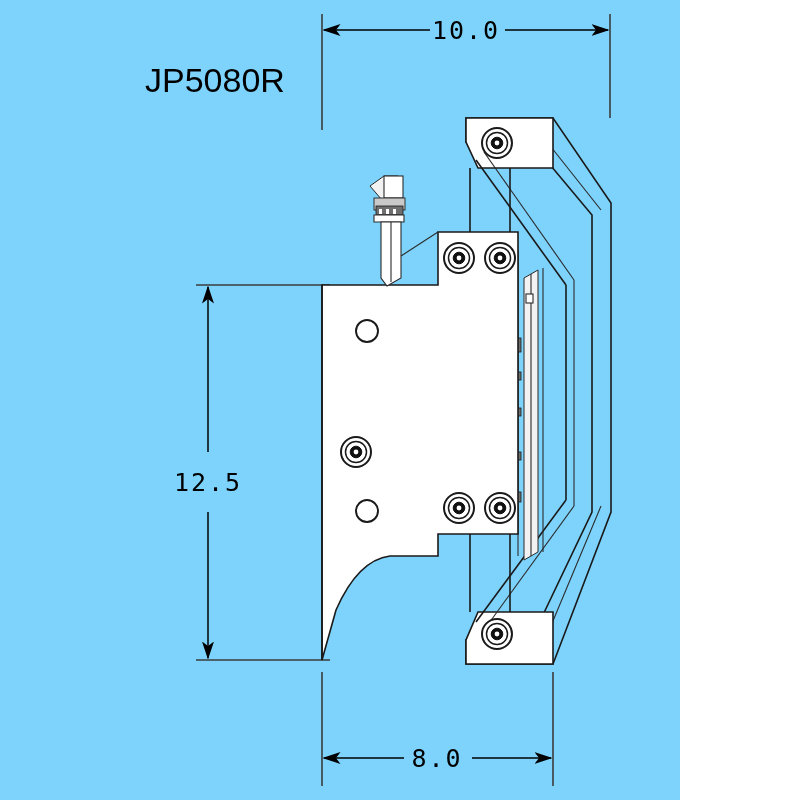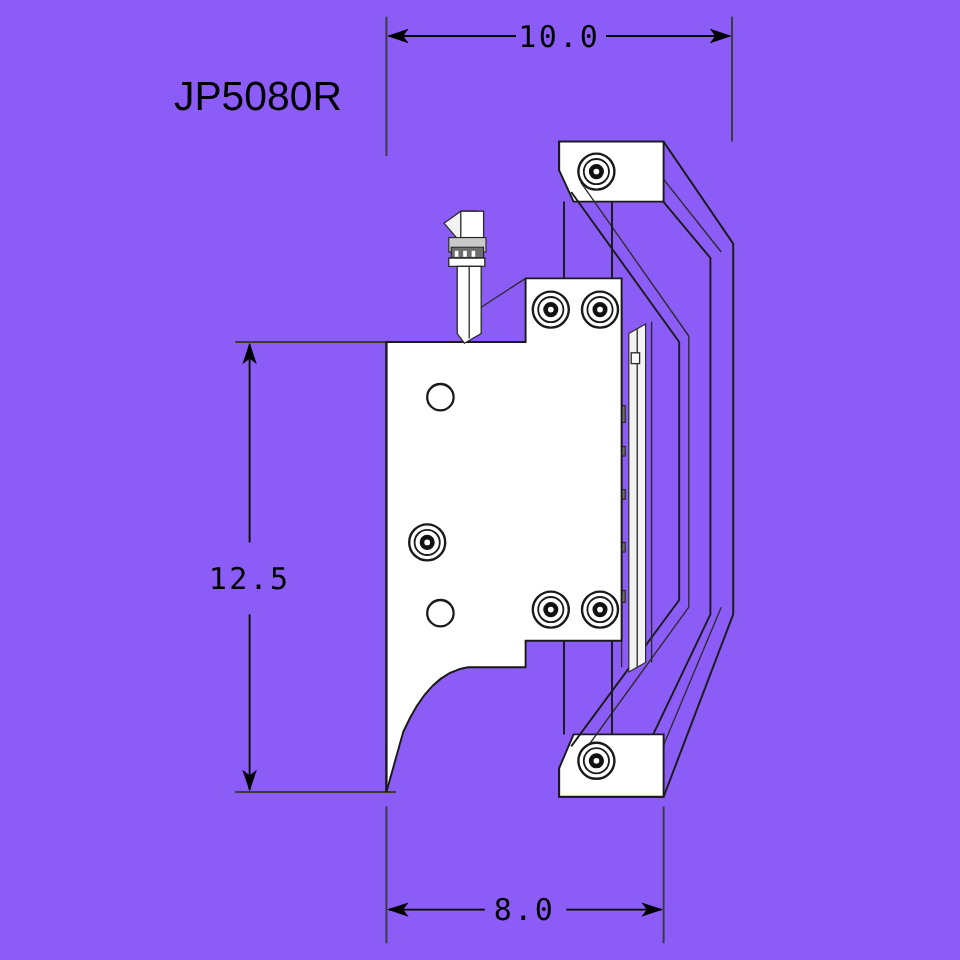--- a/index.html
+++ b/index.html
@@ -9,23 +9,23 @@
     background: #ffffff;
   }
   body {
     width: 800px;
     height: 800px;
     overflow: hidden;
     font-family: "Liberation Sans", sans-serif;
   }
   #drawing-root {
     position: relative;
-    width: 800px;
+    width: 680px;
     height: 800px;
-    background: #8b5cf6;
+    background: #7dd3fc;
   }
   svg#cad-canvas {
     position: absolute;
     top: 0;
     left: 0;
     width: 800px;
     height: 800px;
     display: block;
   }
   .part-line {

